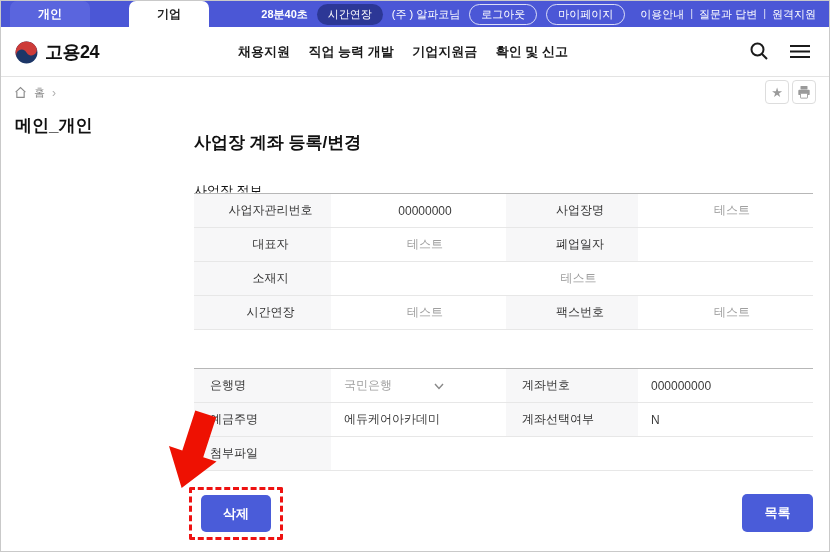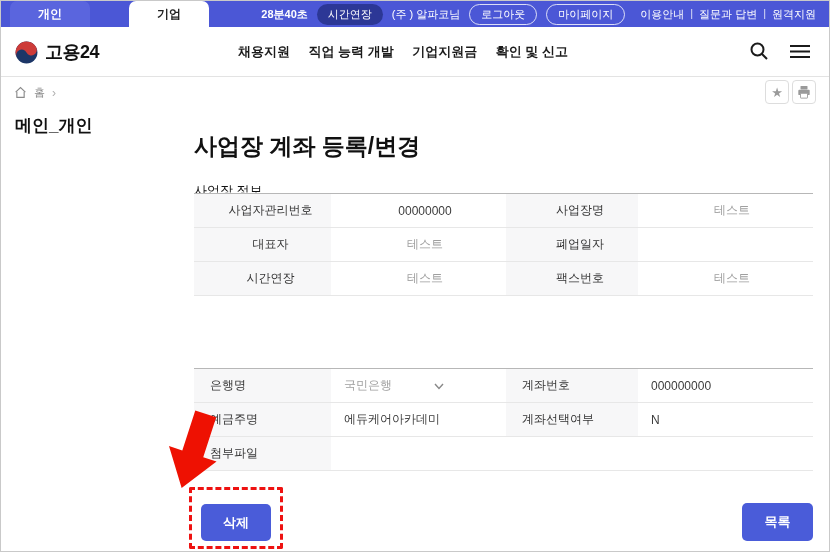--- a/index.html
+++ b/index.html
@@ -39,35 +39,35 @@
   
   .breadcrumb { position:absolute; top:84px; left:13px; display:flex; align-items:center;
     gap:7px; font-size:11px; color:#8a8a8a; }
   .bc-chev { color:#b0b0b0; font-size:12px; }
   .util-icons { position:absolute; top:79px; right:13px; display:flex; gap:3px; }
   .util-btn { width:24px; height:24px; border:1px solid #ddd; border-radius:4px;
     background:#fff; display:flex; align-items:center; justify-content:center;
     color:#9a9a9a; font-size:13px; cursor:pointer; }
   
   .side-title { position:absolute; top:113px; left:14px; font-size:17px; font-weight:800; color:#111; }
-  .page-title { position:absolute; top:130px; left:193px; font-size:23px; font-weight:800; color:#111; }
+  .page-title { position:absolute; top:130px; left:193px; font-size:17px; font-weight:800; color:#111; }
   .section-title { position:absolute; top:181px; left:193px; font-size:13px; font-weight:400; color:#111; }
   table.info { position:absolute; left:193px; width:619px; border-collapse:collapse;
     table-layout:fixed; border-top:1px solid #b7b7b7; }
   .t1 { top:192px;text-align:center; } .t2 { top:367px; }
   table.info td { height:34px; border-bottom:1px solid #e7e7e7; font-size:12px; vertical-align:middle; }
   td.lbl { background:#f7f7f8; padding-left:16px; color:#333; font-weight:500; }
   td.val { padding-left:13px; }
   .dark { color:#3c3c3c; } .muted { color:#9f9f9f; }
   .c-l1 { width:137px; } .c-v1 { width:175px; } .c-l2 { width:132px; } .c-v2 { width:175px; }
   .select-box { display:inline-flex; align-items:center; cursor:pointer; }
   .select-box .chev { margin-left:42px; color:#888; }
   
   .btn { height:38px; background:#4a5cd9; color:#fff; border:none; border-radius:5px;
-    font-size:13px; font-weight:700; font-family:Liberation Sans, sans-serif; cursor:pointer;margin-top:9px; }
+    font-size:13px; font-weight:700; font-family:Liberation Sans, sans-serif; cursor:pointer; }
   .btn-list { position:absolute; left:741px; top:493px; width:71px; }
   .del-wrap { position:absolute; left:188px; top:486px; border:3px dashed #ee1211;
     border-radius:2px; padding:5px 9px; background:transparent; }
   .btn-del { width:70px; height:37px; display:block; }
   
   .arrow { position:absolute; left:160px; top:409px; width:80px; height:88px; pointer-events:none; }
 </style>
 </head>
 <body>
 
@@ -160,20 +160,24 @@
     <td class="lbl">사업자관리번호</td>
     <td class="val dark">00000000</td>
     <td class="lbl">사업장명</td>
     <td class="val muted">테스트</td>
   </tr>
   <tr>
     <td class="lbl">대표자</td>
     <td class="val muted">테스트</td>
     <td class="lbl">폐업일자</td>
     <td class="val dark"></td>
+  </tr>
+  <tr>
+    <td class="lbl">소재지</td>
+    <td class="val muted" colspan="3">테스트</td>
   </tr>
   <tr>
     <td class="lbl">시간연장</td>
     <td class="val muted">테스트</td>
     <td class="lbl">팩스번호</td>
     <td class="val muted">테스트</td>
   </tr>
 </tbody>
   </table>
 

